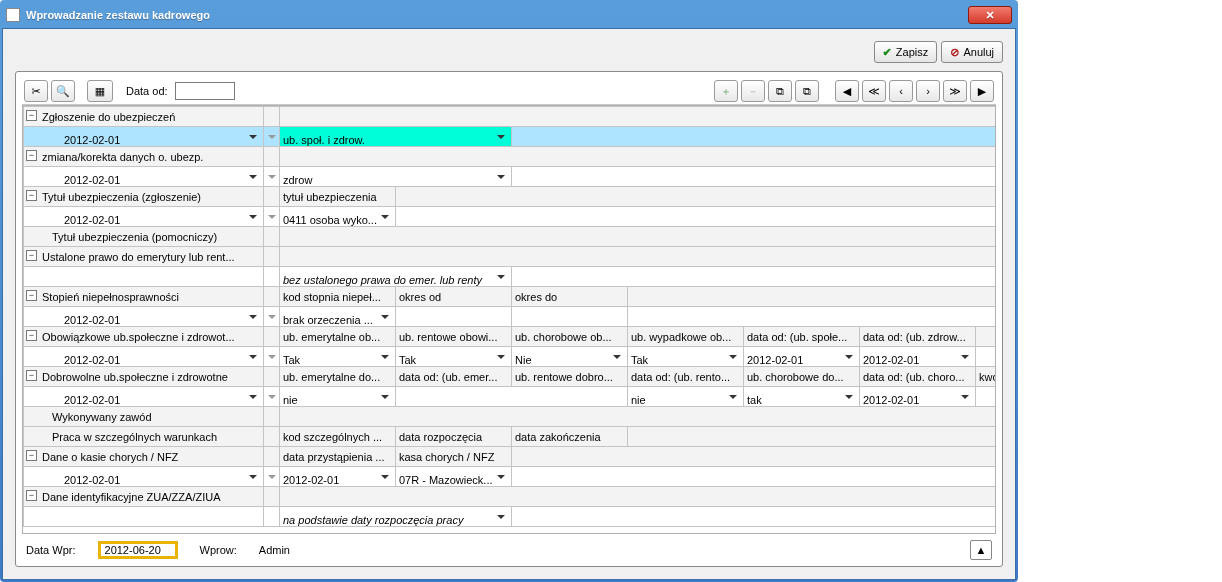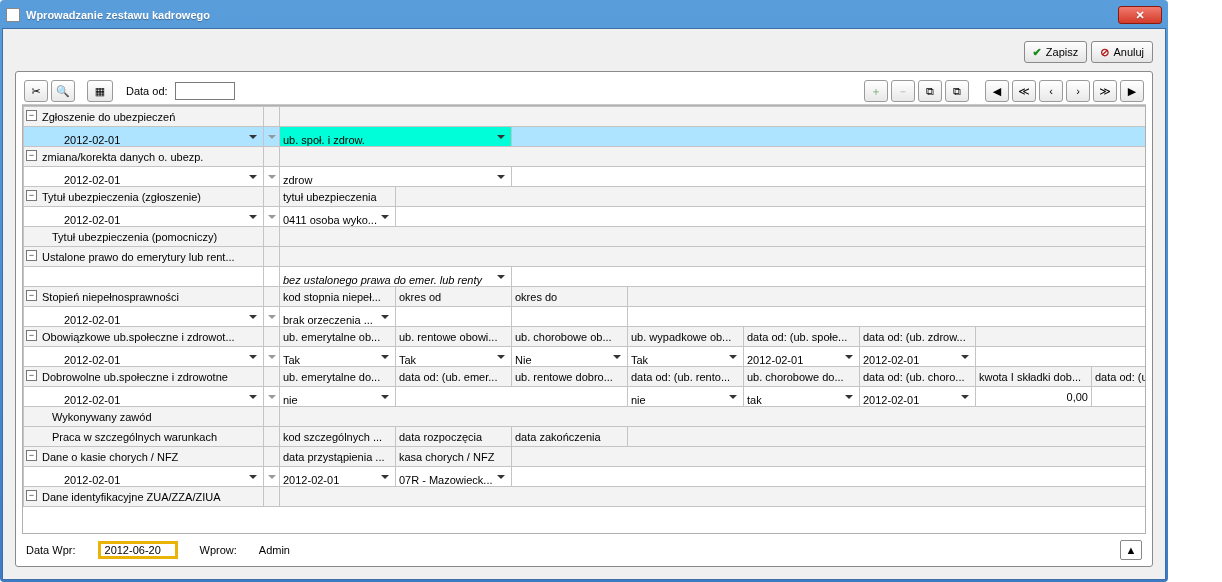--- a/index.html
+++ b/index.html
@@ -1,18 +1,18 @@
 <!DOCTYPE html>
 <html><head>
 <meta charset="utf-8">
 <style>
   * { box-sizing: border-box; font-family: Tahoma, sans-serif; font-size: 11px; }
   body { margin: 0; background: #fff; }
   .window {
-    width: 1168px; height: 582px;
+    width: 1018px; height: 582px;
     background: linear-gradient(to bottom, #5a9ddb 0%, #4a8dd0 50%, #3e7bc7 100%);
     padding: 2px; display: flex; flex-direction: column;
     border-radius: 4px;
   }
   .titlebar {
     height: 26px; display: flex; align-items: center; padding: 0 4px;
     color: #fff; font-weight: bold; text-shadow: 0 1px 1px rgba(0,0,0,0.3);
   }
   .titlebar .app-icon {
     width: 14px; height: 14px; background: #fff; border: 1px solid #888;
@@ -425,20 +425,30 @@
                   </div>
                 </td>
             <td colspan="7"></td>
           </tr>
 
           <tr>
             <td class="tree hdr"><span class="expander">−</span><span>Dane identyfikacyjne ZUA/ZZA/ZIUA</span></td>
             <td class="hdr"></td>
                 <td class="hdr" colspan="9"></td>
           </tr>
+          <tr>
+            <td class="tree tree2"></td>
+                <td></td>
+            <td colspan="2" class="italic">
+                  <div class="dd">
+                    <span>na podstawie daty rozpoczęcia pracy</span>
+                  </div>
+                </td>
+            <td colspan="7"></td>
+          </tr>
 
         </tbody>
           </table>
       </div>
 
       <div class="statusbar">
         <span>Data Wpr:</span>
         <input type="text" value="2012-06-20" style="">
         <span>Wprow:</span>
         <span style="min-width:60px">Admin</span>

